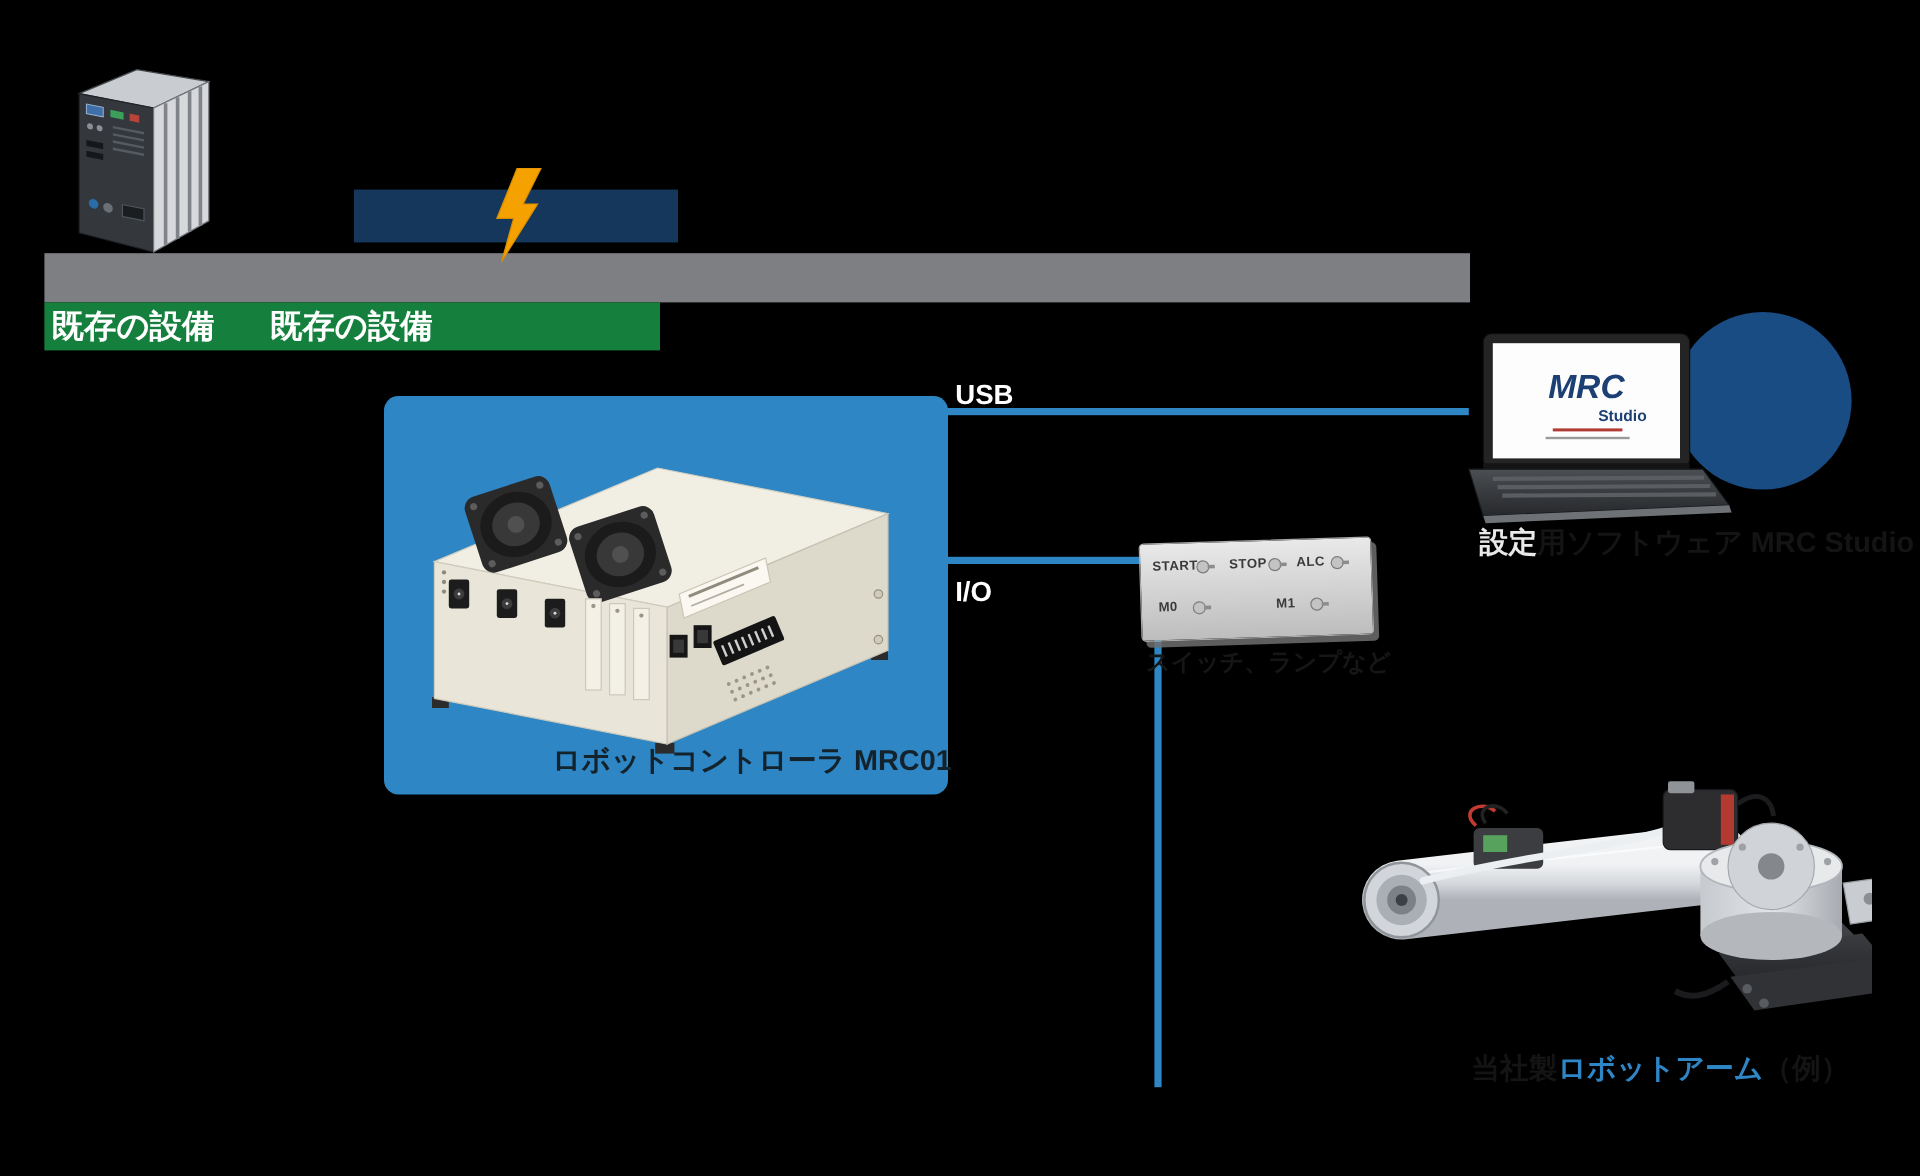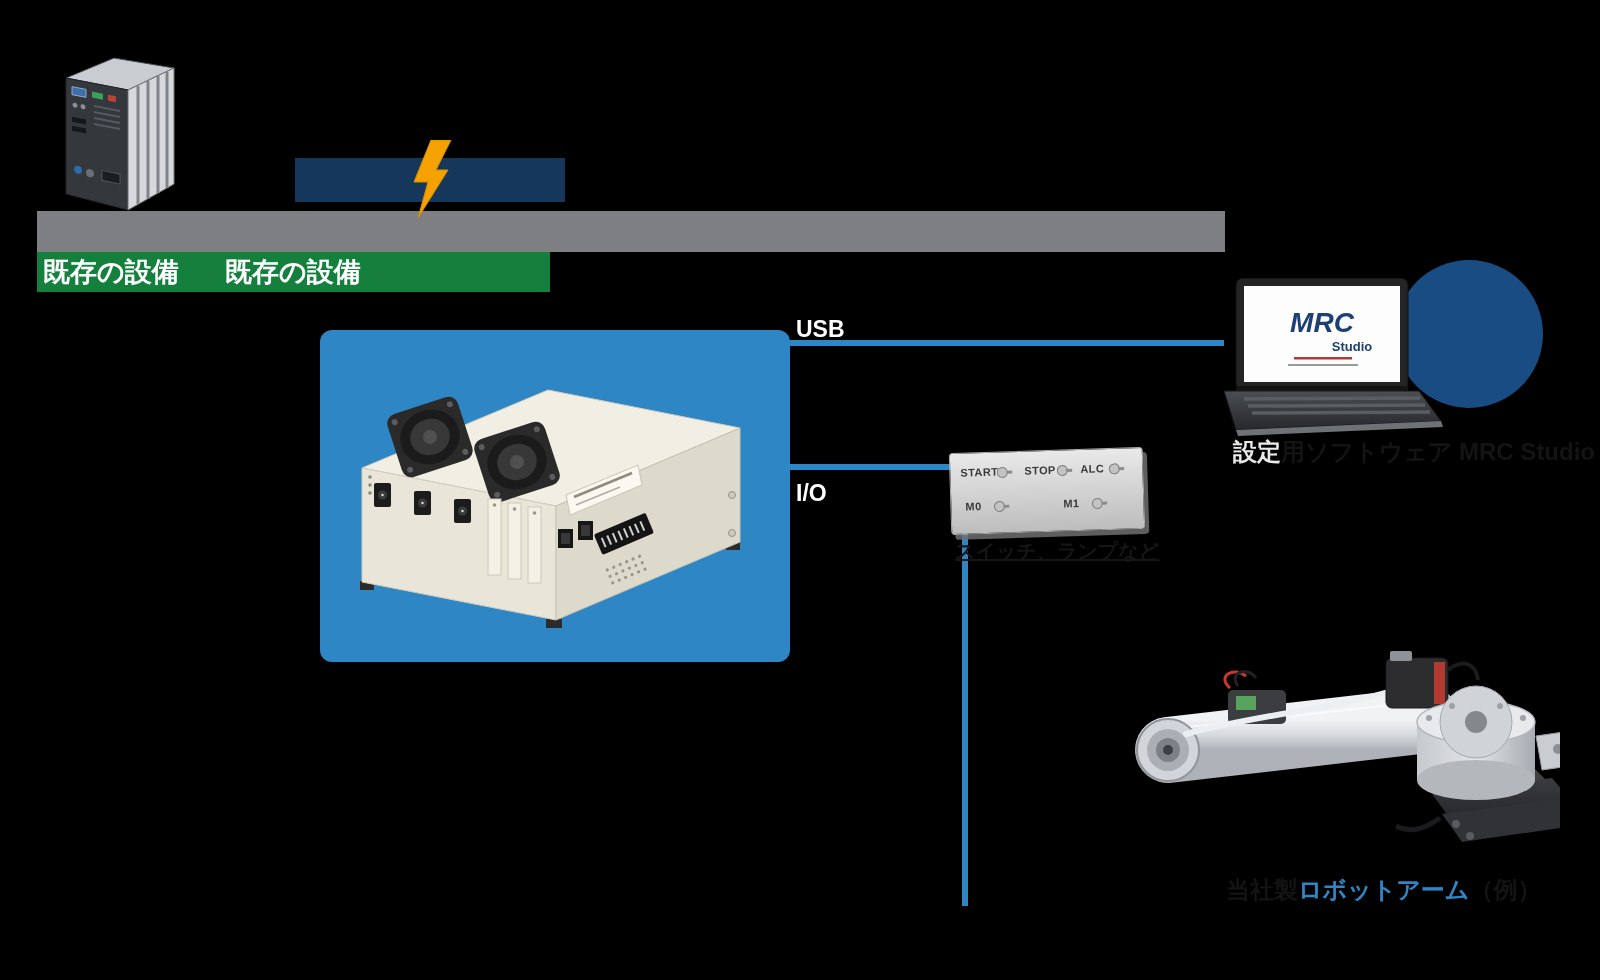--- a/index.html
+++ b/index.html
@@ -69,20 +69,21 @@
   </svg>
 
   <div class="abs blueline" style="left:788px;top:340px;width:436px;height:6px;"></div>
   <div class="abs blueline" style="left:788px;top:464px;width:174px;height:6px;"></div>
   <div class="abs blueline" style="left:962px;top:464px;width:6px;height:442px;"></div>
 
   <span class="abs connlabel" style="left:796px;top:316px;">USB</span>
   <span class="abs connlabel" style="left:796px;top:438px;margin-top:42px;">I/O</span>
 
   <div class="abs bluebox" style="left:320px;top:330px;width:470px;height:332px;">
+    <span class="abs darkcaption" style="left:140px;top:288px;">ロボットコントローラ MRC01</span>
   </div>
 
   <svg class="abs" style="left:350px;top:383px;" width="400" height="252" viewBox="0 0 400 252">
     <rect x="10" y="198" width="14" height="9" fill="#2b2b2b"></rect>
     <rect x="196" y="236" width="16" height="9" fill="#2b2b2b"></rect>
     <rect x="376" y="158" width="14" height="9" fill="#2b2b2b"></rect>
     <polygon points="12,85 198,7 390,45 206,123" fill="#f1eee3" stroke="#d2cec0"></polygon>
     <polygon points="12,85 206,123 206,237 12,199" fill="#e9e5d9" stroke="#cfcbbd"></polygon>
     <polygon points="206,123 390,45 390,159 206,237" fill="#ddd9cb" stroke="#c6c2b4"></polygon>
 
@@ -192,21 +193,21 @@
     <svg class="tog" style="left:42px;top:47px;" width="16" height="14" viewBox="0 0 16 14">
       <circle cx="6" cy="7" r="5" fill="#c3c3c3" stroke="#7d7d7d"></circle>
         <rect x="10" y="5.5" width="6" height="3" fill="#8c8c8c"></rect>
     </svg>
     <span class="plabel" style="left:112px;top:47px;">M1</span>
     <svg class="tog" style="left:140px;top:47px;" width="16" height="14" viewBox="0 0 16 14">
       <circle cx="6" cy="7" r="5" fill="#c3c3c3" stroke="#7d7d7d"></circle>
         <rect x="10" y="5.5" width="6" height="3" fill="#8c8c8c"></rect>
     </svg>
   </div>
-  <span class="abs faintcaption" style="left:955px;top:538px;text-decoration:underline;">スイッチ、ランプなど</span>
+  <span class="abs faintcaption" style="left:955px;top:538px;">スイッチ、ランプなど</span>
 
   <div class="abs circle" style="left:1395px;top:260px;width:148px;height:148px;"></div>
 
   <svg class="abs" style="left:1222px;top:278px;" width="222" height="160" viewBox="0 0 222 160">
     <defs>
       <linearGradient id="lapbase" x1="0" y1="0" x2="0" y2="1">
         <stop offset="0" stop-color="#4b4e52"></stop>
           <stop offset="1" stop-color="#26282b"></stop>
       </linearGradient>
     </defs>

